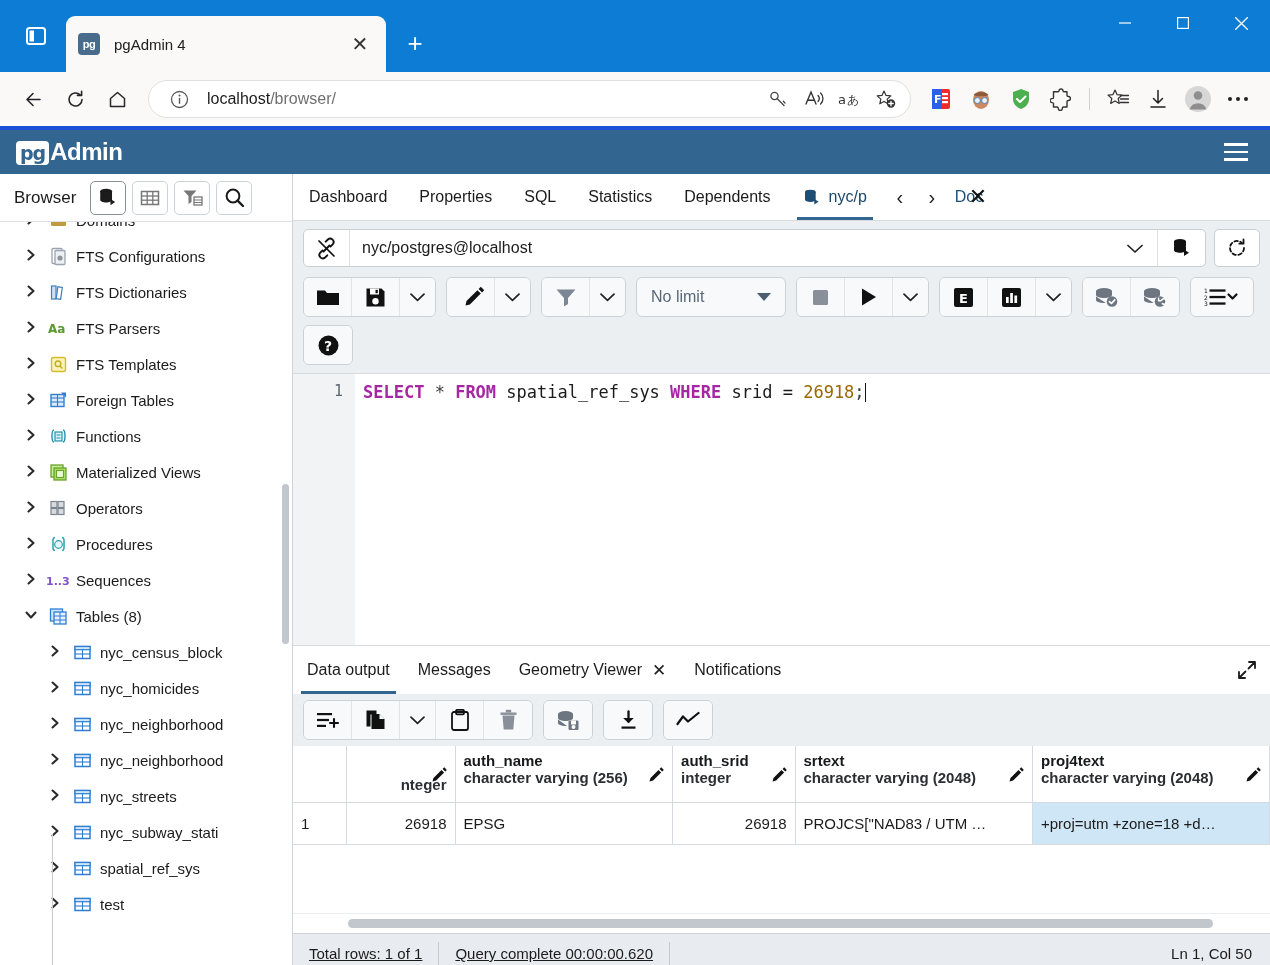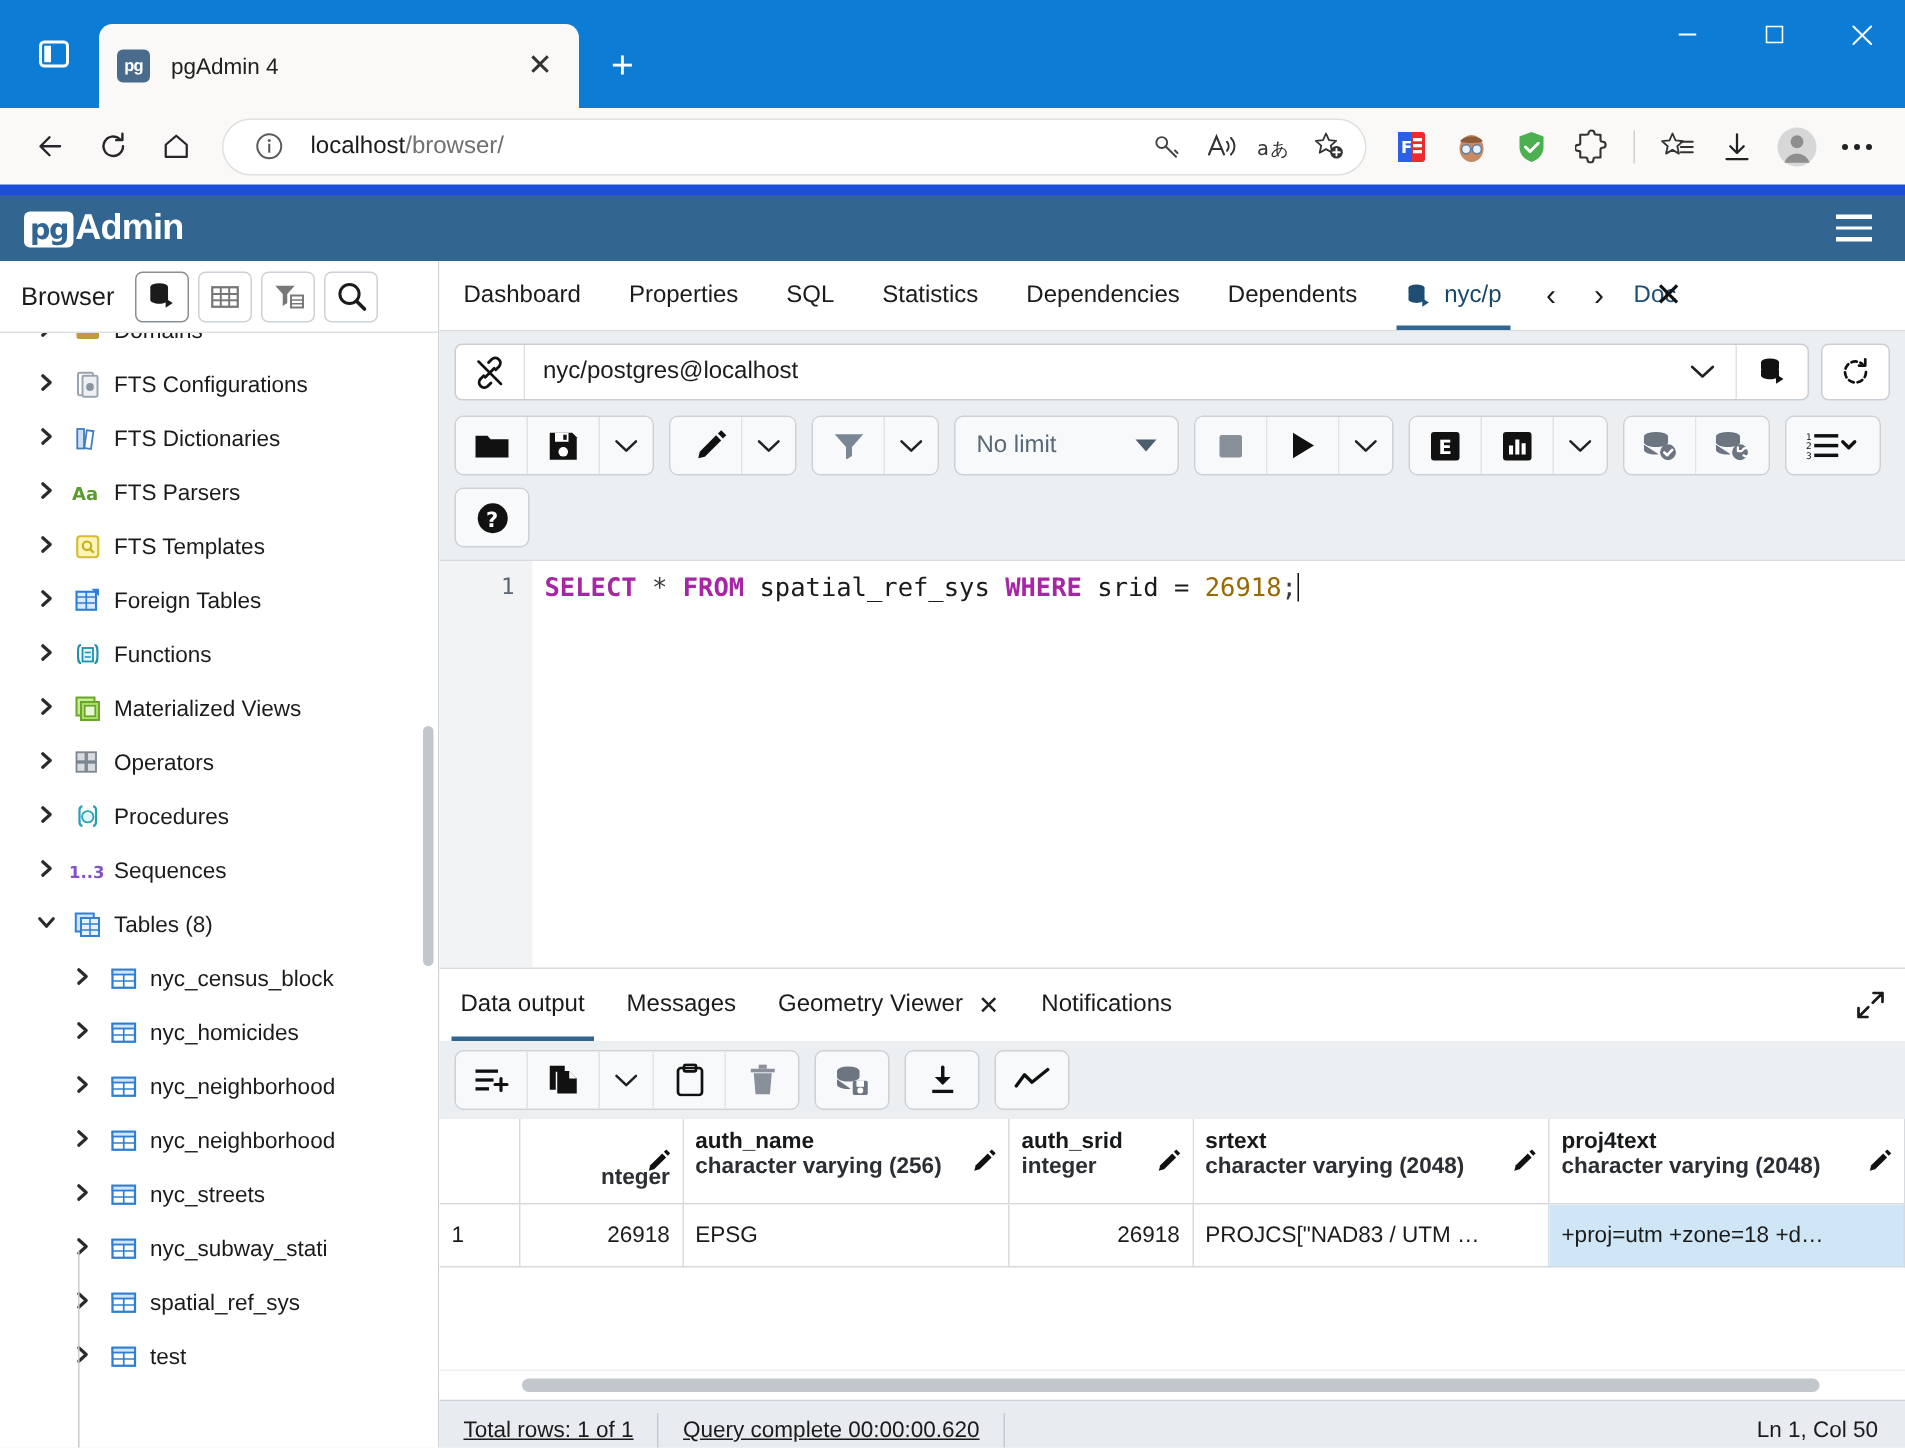--- a/index.html
+++ b/index.html
@@ -42,21 +42,21 @@
     line-height:1; cursor:pointer; font-weight:300;
   }
   .br-wbtns { position:absolute; right:0; top:0; display:flex; }
   .br-wbtn {
     width:58px; height:46px; display:flex; align-items:center; justify-content:center;
     color:#fff; cursor:pointer;
   }
 
   .br-navbar {
     height:58px; background:#faf9f8; display:flex; align-items:center;
-    padding:0 14px; gap:4px; border-bottom:7px solid #1d4ed8;
+    padding:0 14px; gap:4px; border-bottom:4px solid #1d4ed8;
   }
   .nav-ico {
     width:38px; height:38px; border-radius:6px; display:flex; align-items:center;
     justify-content:center; cursor:pointer; color:#26262a; flex:none;
   }
   .addrbar {
     flex:1; height:38px; background:#fff; border-radius:19px; display:flex;
     align-items:center; padding:0 6px 0 12px; margin:0 8px; border:1px solid #e0e0e0;
     min-width:0;
   }
@@ -702,23 +702,20 @@
               <span>Dashboard</span>
             </div>
             <div class="obj-tab">
               <span>Properties</span>
             </div>
             <div class="obj-tab">
               <span>SQL</span>
             </div>
             <div class="obj-tab">
               <span>Statistics</span>
-            </div>
-            <div class="obj-tab">
-              <span>Dependencies</span>
             </div>
             <div class="obj-tab">
               <span>Dependents</span>
             </div>
             <div class="obj-tab active">
               <span class="dbico">
                 <svg width="19" height="19" viewBox="0 0 22 22">
                   <ellipse cx="8.5" cy="4.5" rx="6.2" ry="2.6" fill="#1f4e75"></ellipse>
                   <path d="M2.3 4.5v4.2c0 1.4 2.8 2.6 6.2 2.6s6.2-1.2 6.2-2.6V4.5" fill="#1f4e75"></path>
                   <path d="M2.3 9.4v4.2c0 1.4 2.8 2.6 6.2 2.6s6.2-1.2 6.2-2.6V9.4" fill="#1f4e75"></path>

